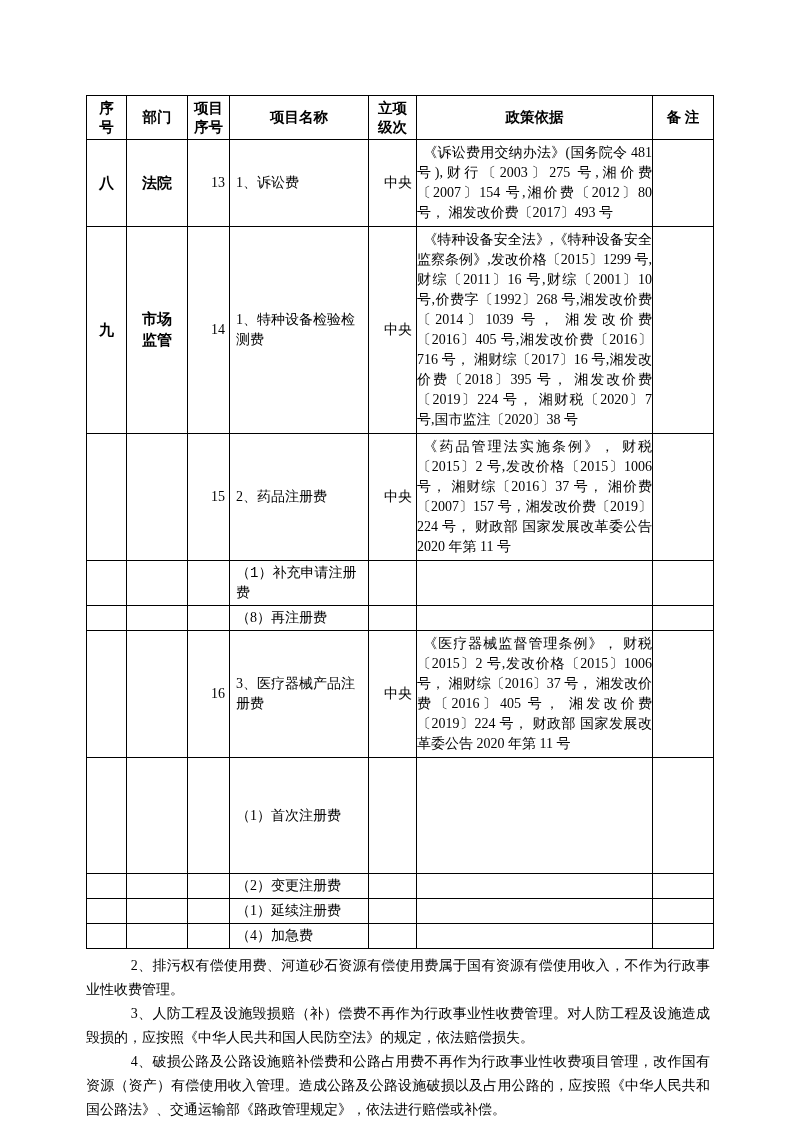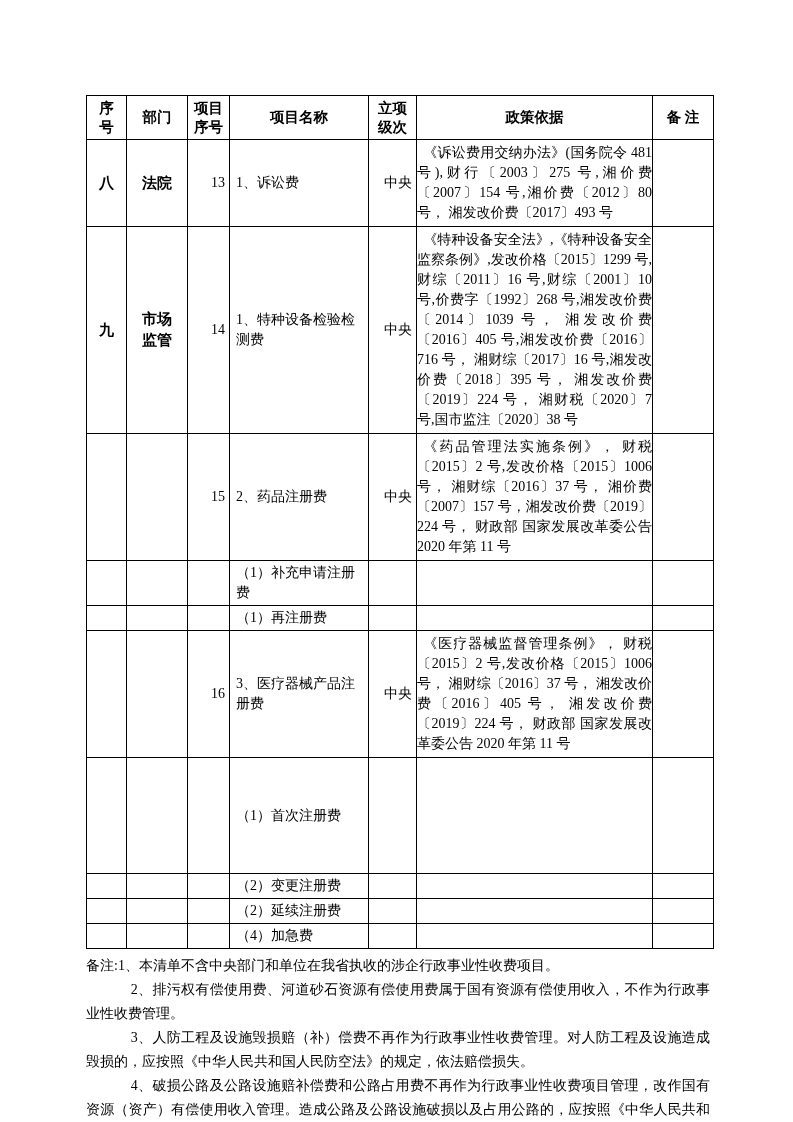--- a/index.html
+++ b/index.html
@@ -45,21 +45,21 @@
   td.c5 {
     text-align: justify;
     padding: 3px 0;
     line-height: 20px;
     text-indent: 0.45em;
   }
   tbody tr            { height: 24px; }
   tbody tr:nth-child(1) { height: 86px; }
   tbody tr:nth-child(2) { height: 200px; }
   tbody tr:nth-child(3) { height: 120px; }
-  tbody tr:nth-child(4) { height: 45px; }
+  tbody tr:nth-child(4) { height: 45px; font-family: Liberation Mono, monospace; }
   tbody tr:nth-child(7) { height: 116px; }
   
   .footnotes {
     margin: 5px 0 0 86px;
     width: 624px;
     font-size: 14px;
     line-height: 24px;
     text-align: justify;
   }
   .footnotes p { margin: 0; text-indent: 3.2em; }
@@ -139,21 +139,21 @@
           <td class="c2"></td>
           <td class="c3">（1）补充申请注册费</td>
           <td class="c4"></td>
           <td class="c5"></td>
           <td class="c6"></td>
         </tr>
         <tr>
           <td class="c0"></td>
           <td class="c1"></td>
           <td class="c2"></td>
-          <td class="c3">（1）再注册费</td>
+          <td class="c3">（8）再注册费</td>
           <td class="c4"></td>
           <td class="c5"></td>
           <td class="c6"></td>
         </tr>
         <tr>
           <td class="c0"></td>
           <td class="c1"></td>
           <td class="c2">16</td>
           <td class="c3">3、医疗器械产品注册费</td>
           <td class="c4">中央</td>
@@ -175,39 +175,38 @@
           <td class="c2"></td>
           <td class="c3">（2）变更注册费</td>
           <td class="c4"></td>
           <td class="c5"></td>
           <td class="c6"></td>
         </tr>
         <tr>
           <td class="c0"></td>
           <td class="c1"></td>
           <td class="c2"></td>
-          <td class="c3">（2）延续注册费</td>
+          <td class="c3">（1）延续注册费</td>
           <td class="c4"></td>
           <td class="c5"></td>
           <td class="c6"></td>
         </tr>
         <tr>
           <td class="c0"></td>
           <td class="c1"></td>
           <td class="c2"></td>
           <td class="c3">（4）加急费</td>
           <td class="c4"></td>
           <td class="c5"></td>
           <td class="c6"></td>
         </tr>
       </tbody>
   </table>
 
   <div class="footnotes">
-    <p class="first">备注:1、本清单不含中央部门和单位在我省执收的涉企行政事业性收费项目。</p>
     <p>2、排污权有偿使用费、河道砂石资源有偿使用费属于国有资源有偿使用收入，不作为行政事业性收费管理。</p>
     <p>3、人防工程及设施毁损赔（补）偿费不再作为行政事业性收费管理。对人防工程及设施造成毁损的，应按照《中华人民共和国人民防空法》的规定，依法赔偿损失。</p>
     <p>4、破损公路及公路设施赔补偿费和公路占用费不再作为行政事业性收费项目管理，改作国有资源（资产）有偿使用收入管理。造成公路及公路设施破损以及占用公路的，应按照《中华人民共和国公路法》、交通运输部《路政管理规定》，依法进行赔偿或补偿。</p>
   </div>
 
   <div class="page-number-row">
     <span class="page-number">– 11 –</span>
   </div>
 
 </div>

